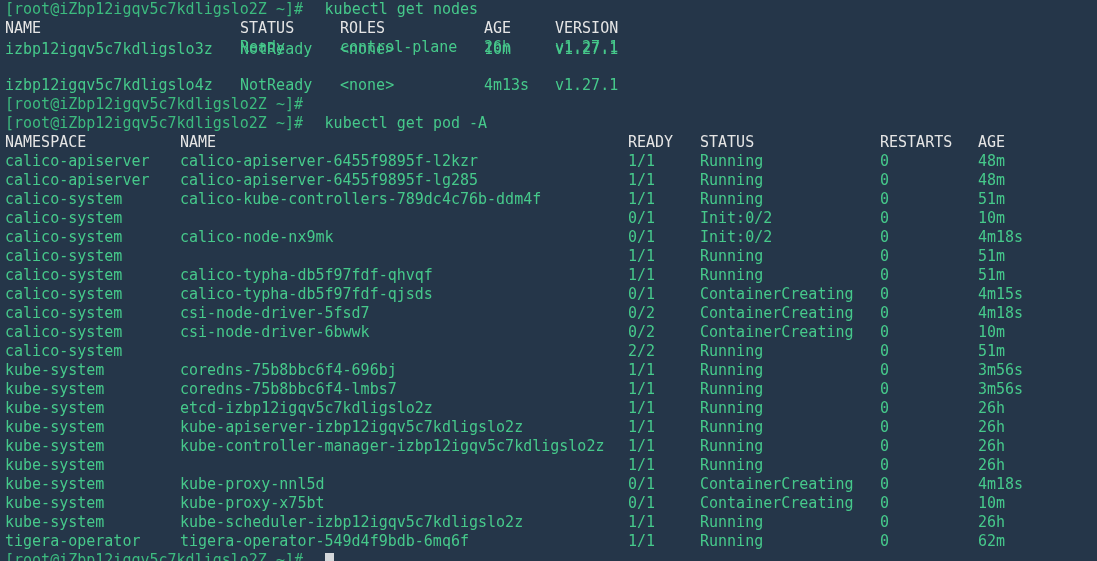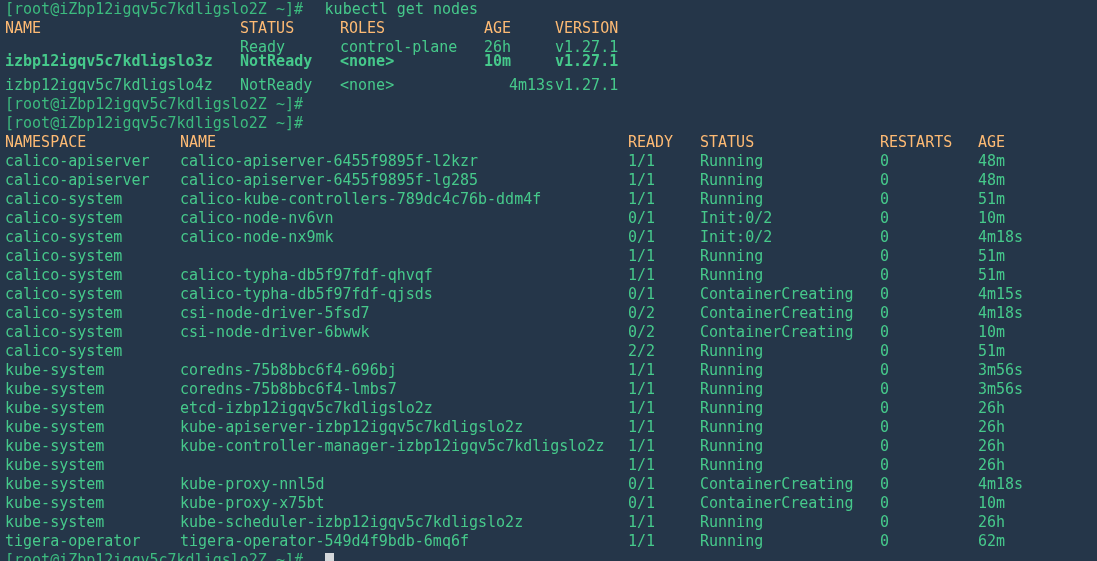--- a/index.html
+++ b/index.html
@@ -35,46 +35,46 @@
   }
   .cell {
     position: absolute;
     top: 0;
     white-space: pre;
     font-family: "DejaVu Sans Mono", "Liberation Mono", monospace;
     font-size: 15px;
     line-height: 19px;
   }
   .prompt-line { color: #3cbb7f; }
-  .hdr { color: #fdba74; }
+  .hdr { color: #e5e5e5; }
   .val { color: #46c98b; }
   .cursor {
     position: absolute;
     width: 9px;
     height: 15px;
     background: #d4d7da;
     top: 2px;
   }
 </style>
 </head>
 <body>
 
 <div id="terminal">
     <div class="line" style="top: 0px;"><span class="cell prompt-line" style="left: 5px;">[root@iZbp12igqv5c7kdligslo2Z ~]#</span><span class="cell val" style="left: 324.6px;">kubectl get nodes</span></div>
     <div class="line" style="top: 19px;"><span class="cell hdr" style="left: 5px;">NAME</span><span class="cell hdr" style="left: 240px;">STATUS</span><span class="cell hdr" style="left: 340px;">ROLES</span><span class="cell hdr" style="left: 484px;">AGE</span><span class="cell hdr" style="left: 555px;">VERSION</span></div>
     <div class="line" style="top: 38px;"><span class="cell val" style="left: 240px;">Ready</span><span class="cell val" style="left: 340px;">control-plane</span><span class="cell val" style="left: 484px;">26h</span><span class="cell val" style="left: 555px;">v1.27.1</span></div>
-    <div class="line" style="top: 52px; font-weight: bold;"><span class="cell val" style="left: 5px;">izbp12igqv5c7kdligslo3z</span><span class="cell val" style="left: 240px;">NotReady</span><span class="cell val" style="left: 340px;">&lt;none&gt;</span><span class="cell val" style="left: 484px;">10m</span><span class="cell val" style="left: 555px;">v1.27.1</span></div>
-    <div class="line" style="top: 76px;"><span class="cell val" style="left: 5px;">izbp12igqv5c7kdligslo4z</span><span class="cell val" style="left: 240px;">NotReady</span><span class="cell val" style="left: 340px;">&lt;none&gt;</span><span class="cell val" style="left: 509px;">4m13s</span><span class="cell val" style="left: 555px;">v1.27.1</span></div>
+    <div class="line" style="top: 40px;"><span class="cell val" style="left: 5px;">izbp12igqv5c7kdligslo3z</span><span class="cell val" style="left: 240px;">NotReady</span><span class="cell val" style="left: 340px;">&lt;none&gt;</span><span class="cell val" style="left: 484px;">10m</span><span class="cell val" style="left: 555px;">v1.27.1</span></div>
+    <div class="line" style="top: 76px;"><span class="cell val" style="left: 5px;">izbp12igqv5c7kdligslo4z</span><span class="cell val" style="left: 240px;">NotReady</span><span class="cell val" style="left: 340px;">&lt;none&gt;</span><span class="cell val" style="left: 484px;">4m13s</span><span class="cell val" style="left: 555px;">v1.27.1</span></div>
     <div class="line" style="top: 95px;"><span class="cell prompt-line" style="left: 5px;">[root@iZbp12igqv5c7kdligslo2Z ~]#</span></div>
-    <div class="line" style="top: 114px;"><span class="cell prompt-line" style="left: 5px;">[root@iZbp12igqv5c7kdligslo2Z ~]#</span></div>
+    <div class="line" style="top: 114px;"><span class="cell prompt-line" style="left: 5px;">[root@iZbp12igqv5c7kdligslo2Z ~]#</span><span class="cell val" style="left: 324.6px;">kubectl get pod -A</span></div>
     <div class="line" style="top: 133px;"><span class="cell hdr" style="left: 5px;">NAMESPACE</span><span class="cell hdr" style="left: 180px;">NAME</span><span class="cell hdr" style="left: 628px;">READY</span><span class="cell hdr" style="left: 700px;">STATUS</span><span class="cell hdr" style="left: 880px;">RESTARTS</span><span class="cell hdr" style="left: 978px;">AGE</span></div>
     <div class="line" style="top: 152px;"><span class="cell val" style="left: 5px;">calico-apiserver</span><span class="cell val" style="left: 180px;">calico-apiserver-6455f9895f-l2kzr</span><span class="cell val" style="left: 628px;">1/1</span><span class="cell val" style="left: 700px;">Running</span><span class="cell val" style="left: 880px;">0</span><span class="cell val" style="left: 978px;">48m</span></div>
     <div class="line" style="top: 171px;"><span class="cell val" style="left: 5px;">calico-apiserver</span><span class="cell val" style="left: 180px;">calico-apiserver-6455f9895f-lg285</span><span class="cell val" style="left: 628px;">1/1</span><span class="cell val" style="left: 700px;">Running</span><span class="cell val" style="left: 880px;">0</span><span class="cell val" style="left: 978px;">48m</span></div>
     <div class="line" style="top: 190px;"><span class="cell val" style="left: 5px;">calico-system</span><span class="cell val" style="left: 180px;">calico-kube-controllers-789dc4c76b-ddm4f</span><span class="cell val" style="left: 628px;">1/1</span><span class="cell val" style="left: 700px;">Running</span><span class="cell val" style="left: 880px;">0</span><span class="cell val" style="left: 978px;">51m</span></div>
-    <div class="line" style="top: 209px;"><span class="cell val" style="left: 5px;">calico-system</span><span class="cell val" style="left: 180px;">calico-node-nv6vn</span><span class="cell val" style="left: 628px;">0/1</span><span class="cell val" style="left: 700px;">Init:0/2</span><span class="cell val" style="left: 880px;">0</span><span class="cell val" style="left: 978px;">10m</span></div>
+    <div class="line" style="top: 209px;"><span class="cell val" style="left: 5px;">calico-system</span><span class="cell val" style="left: 628px;">0/1</span><span class="cell val" style="left: 700px;">Init:0/2</span><span class="cell val" style="left: 880px;">0</span><span class="cell val" style="left: 978px;">10m</span></div>
     <div class="line" style="top: 228px;"><span class="cell val" style="left: 5px;">calico-system</span><span class="cell val" style="left: 180px;">calico-node-nx9mk</span><span class="cell val" style="left: 628px;">0/1</span><span class="cell val" style="left: 700px;">Init:0/2</span><span class="cell val" style="left: 880px;">0</span><span class="cell val" style="left: 978px;">4m18s</span></div>
     <div class="line" style="top: 247px;"><span class="cell val" style="left: 5px;">calico-system</span><span class="cell val" style="left: 628px;">1/1</span><span class="cell val" style="left: 700px;">Running</span><span class="cell val" style="left: 880px;">0</span><span class="cell val" style="left: 978px;">51m</span></div>
     <div class="line" style="top: 266px;"><span class="cell val" style="left: 5px;">calico-system</span><span class="cell val" style="left: 180px;">calico-typha-db5f97fdf-qhvqf</span><span class="cell val" style="left: 628px;">1/1</span><span class="cell val" style="left: 700px;">Running</span><span class="cell val" style="left: 880px;">0</span><span class="cell val" style="left: 978px;">51m</span></div>
     <div class="line" style="top: 285px;"><span class="cell val" style="left: 5px;">calico-system</span><span class="cell val" style="left: 180px;">calico-typha-db5f97fdf-qjsds</span><span class="cell val" style="left: 628px;">0/1</span><span class="cell val" style="left: 700px;">ContainerCreating</span><span class="cell val" style="left: 880px;">0</span><span class="cell val" style="left: 978px;">4m15s</span></div>
     <div class="line" style="top: 304px;"><span class="cell val" style="left: 5px;">calico-system</span><span class="cell val" style="left: 180px;">csi-node-driver-5fsd7</span><span class="cell val" style="left: 628px;">0/2</span><span class="cell val" style="left: 700px;">ContainerCreating</span><span class="cell val" style="left: 880px;">0</span><span class="cell val" style="left: 978px;">4m18s</span></div>
     <div class="line" style="top: 323px;"><span class="cell val" style="left: 5px;">calico-system</span><span class="cell val" style="left: 180px;">csi-node-driver-6bwwk</span><span class="cell val" style="left: 628px;">0/2</span><span class="cell val" style="left: 700px;">ContainerCreating</span><span class="cell val" style="left: 880px;">0</span><span class="cell val" style="left: 978px;">10m</span></div>
     <div class="line" style="top: 342px;"><span class="cell val" style="left: 5px;">calico-system</span><span class="cell val" style="left: 628px;">2/2</span><span class="cell val" style="left: 700px;">Running</span><span class="cell val" style="left: 880px;">0</span><span class="cell val" style="left: 978px;">51m</span></div>
     <div class="line" style="top: 361px;"><span class="cell val" style="left: 5px;">kube-system</span><span class="cell val" style="left: 180px;">coredns-75b8bbc6f4-696bj</span><span class="cell val" style="left: 628px;">1/1</span><span class="cell val" style="left: 700px;">Running</span><span class="cell val" style="left: 880px;">0</span><span class="cell val" style="left: 978px;">3m56s</span></div>
     <div class="line" style="top: 380px;"><span class="cell val" style="left: 5px;">kube-system</span><span class="cell val" style="left: 180px;">coredns-75b8bbc6f4-lmbs7</span><span class="cell val" style="left: 628px;">1/1</span><span class="cell val" style="left: 700px;">Running</span><span class="cell val" style="left: 880px;">0</span><span class="cell val" style="left: 978px;">3m56s</span></div>
     <div class="line" style="top: 399px;"><span class="cell val" style="left: 5px;">kube-system</span><span class="cell val" style="left: 180px;">etcd-izbp12igqv5c7kdligslo2z</span><span class="cell val" style="left: 628px;">1/1</span><span class="cell val" style="left: 700px;">Running</span><span class="cell val" style="left: 880px;">0</span><span class="cell val" style="left: 978px;">26h</span></div>

